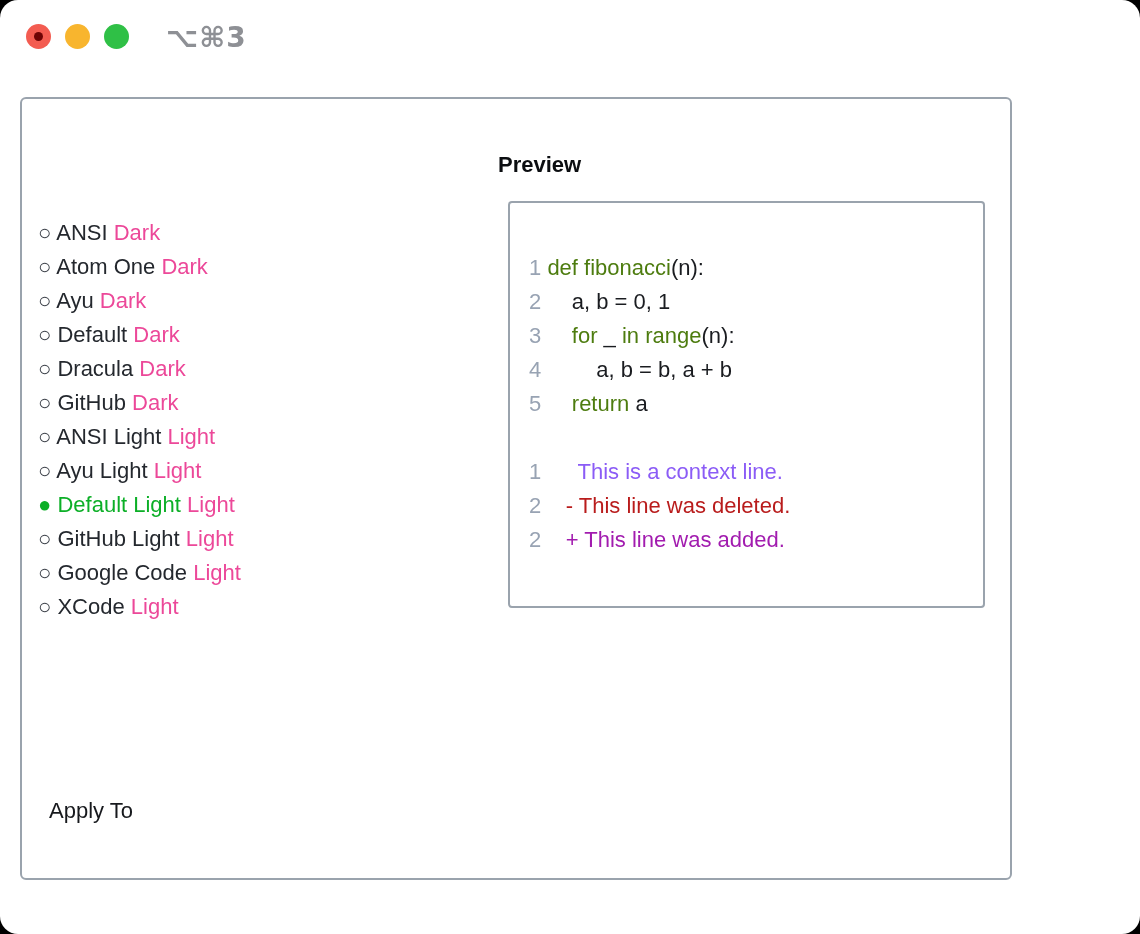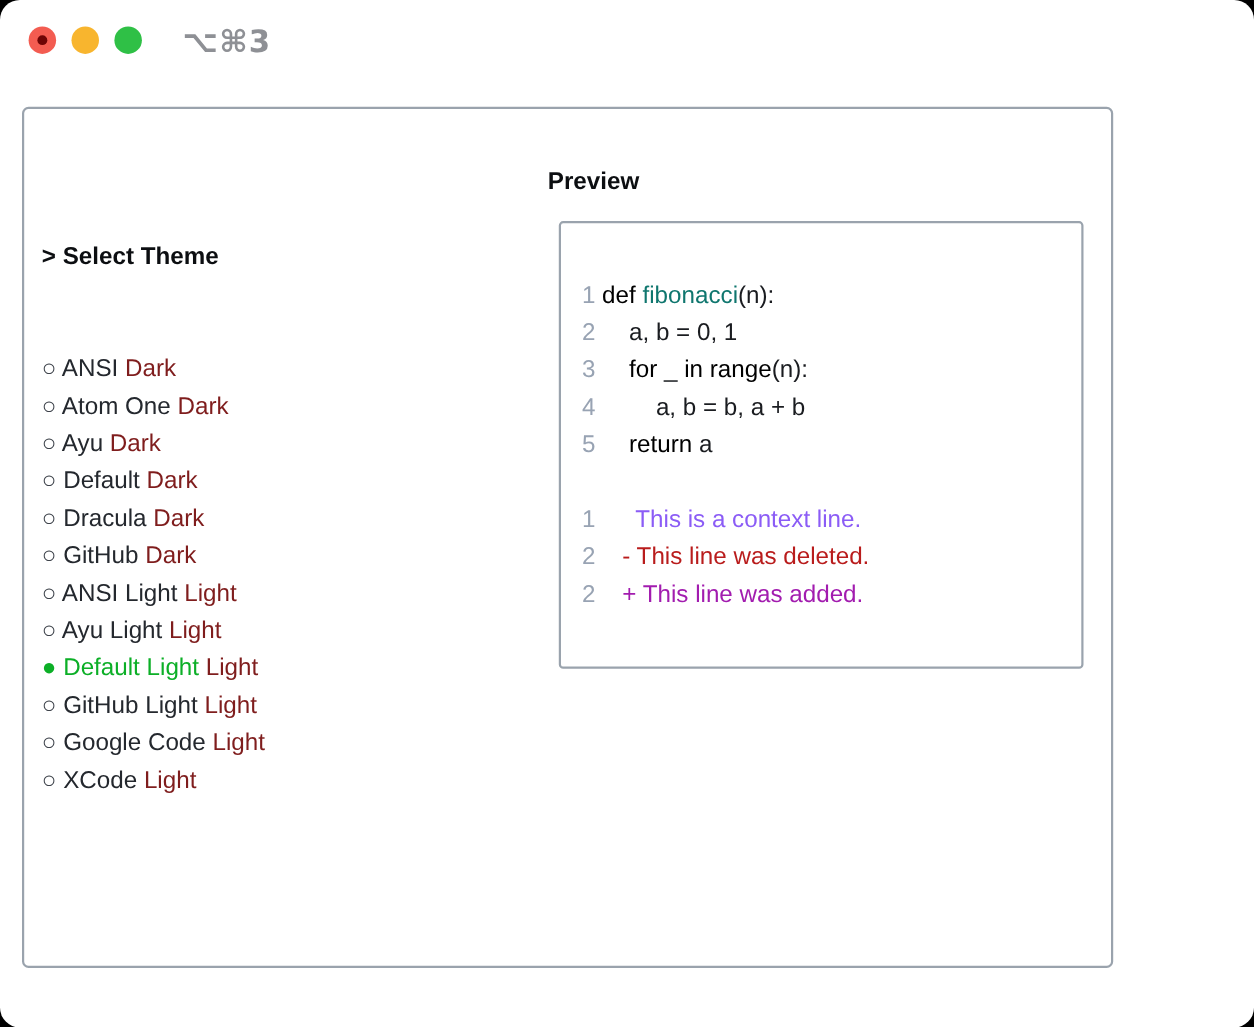--- a/index.html
+++ b/index.html
@@ -45,39 +45,39 @@
     font-size: 22px; line-height: 34px;
     white-space: pre;
   }
   
   .left-col { position: absolute; left: 16px; top: 49px; }
   .row { height: 34px; }
   .list-header { font-weight: bold; color: #0c0e11; }
   .prompt { font-weight: bold; color: #0c0e11; }
   .marker { color: #3d424a; }
   .label  { color: #24282e; margin-top: 40px; }
-  .tag    { color: #7f1d1d; }
+  .tag    { color: #ec4899; }
   .row.selected .marker, .row.selected .label { color: #0caf27; }
   .section-header { color: #17191d; }
   .spacer { height: 34px; }
   
   .preview-title { position: absolute; left: 476px; top: 49px; font-weight: bold; color: #0c0e11; }
   .preview-box {
     position: absolute; left: 486px; top: 102px;
     width: 477px; height: 407px;
     border: 2px solid #9aa3ad; border-radius: 4px;
     box-sizing: border-box; background: #fff;
     overflow: hidden;
   }
   .code { padding: 48px 0 0 19px; }
   .code-line { height: 34px; }
   .seg.num { color: #98a3b3; }
   .seg.pl  { color: #1a1c20; }
-  .seg.kw  { color: #000000; }
-  .seg.fn  { color: #0f766e; }
+  .seg.kw  { color: #4d7c0f; }
+  .seg.fn  { color: #4d7c0f; }
   .seg.ctx { color: #8b5cf6; }
   .seg.del { color: #b91c1c; }
   .seg.add { color: #a21caf; }
 </style>
 </head>
 <body>
 
 <div class="window">
 
   <div class="titlebar">
@@ -85,23 +85,23 @@
       <div class="light red"></div>
       <div class="light yellow"></div>
       <div class="light green"></div>
     </div>
     <div class="window-title">⌥⌘3</div>
   </div>
 
   <div class="panel">
 
     <div class="left-col mono">
-      <div class="row list-header"><span class="prompt">&gt;</span><span> </span><span>Select Theme</span></div>
       <div id="theme-list"><div class="row"><span class="marker">○</span> <span class="label">ANSI</span> <span class="tag">Dark</span></div><div class="row"><span class="marker">○</span> <span class="label">Atom One</span> <span class="tag">Dark</span></div><div class="row"><span class="marker">○</span> <span class="label">Ayu</span> <span class="tag">Dark</span></div><div class="row"><span class="marker">○</span> <span class="label">Default</span> <span class="tag">Dark</span></div><div class="row"><span class="marker">○</span> <span class="label">Dracula</span> <span class="tag">Dark</span></div><div class="row"><span class="marker">○</span> <span class="label">GitHub</span> <span class="tag">Dark</span></div><div class="row"><span class="marker">○</span> <span class="label">ANSI Light</span> <span class="tag">Light</span></div><div class="row"><span class="marker">○</span> <span class="label">Ayu Light</span> <span class="tag">Light</span></div><div class="row selected"><span class="marker">●</span> <span class="label">Default Light</span> <span class="tag">Light</span></div><div class="row"><span class="marker">○</span> <span class="label">GitHub Light</span> <span class="tag">Light</span></div><div class="row"><span class="marker">○</span> <span class="label">Google Code</span> <span class="tag">Light</span></div><div class="row"><span class="marker">○</span> <span class="label">XCode</span> <span class="tag">Light</span></div></div>
       <div class="spacer"></div>
+      <div class="row section-header"><span>  </span><span>Apply To</span></div>
       
       
       
       
     </div>
 
     <div class="preview-title mono">Preview</div>
 
     <div class="preview-box">
       <div class="code mono" id="code-block"><div class="code-line"><span class="seg num">1</span><span class="seg pl"> </span><span class="seg kw">def</span><span class="seg pl"> </span><span class="seg fn">fibonacci</span><span class="seg pl">(n):</span></div><div class="code-line"><span class="seg num">2</span><span class="seg pl">     a, b = 0, 1</span></div><div class="code-line"><span class="seg num">3</span><span class="seg pl">     </span><span class="seg kw">for</span><span class="seg pl"> _ </span><span class="seg kw">in</span><span class="seg pl"> </span><span class="seg kw">range</span><span class="seg pl">(n):</span></div><div class="code-line"><span class="seg num">4</span><span class="seg pl">         a, b = b, a + b</span></div><div class="code-line"><span class="seg num">5</span><span class="seg pl">     </span><span class="seg kw">return</span><span class="seg pl"> a</span></div><div class="code-line"></div><div class="code-line"><span class="seg num">1</span><span class="seg ctx">      This is a context line.</span></div><div class="code-line"><span class="seg num">2</span><span class="seg del">    - This line was deleted.</span></div><div class="code-line"><span class="seg num">2</span><span class="seg add">    + This line was added.</span></div></div>

